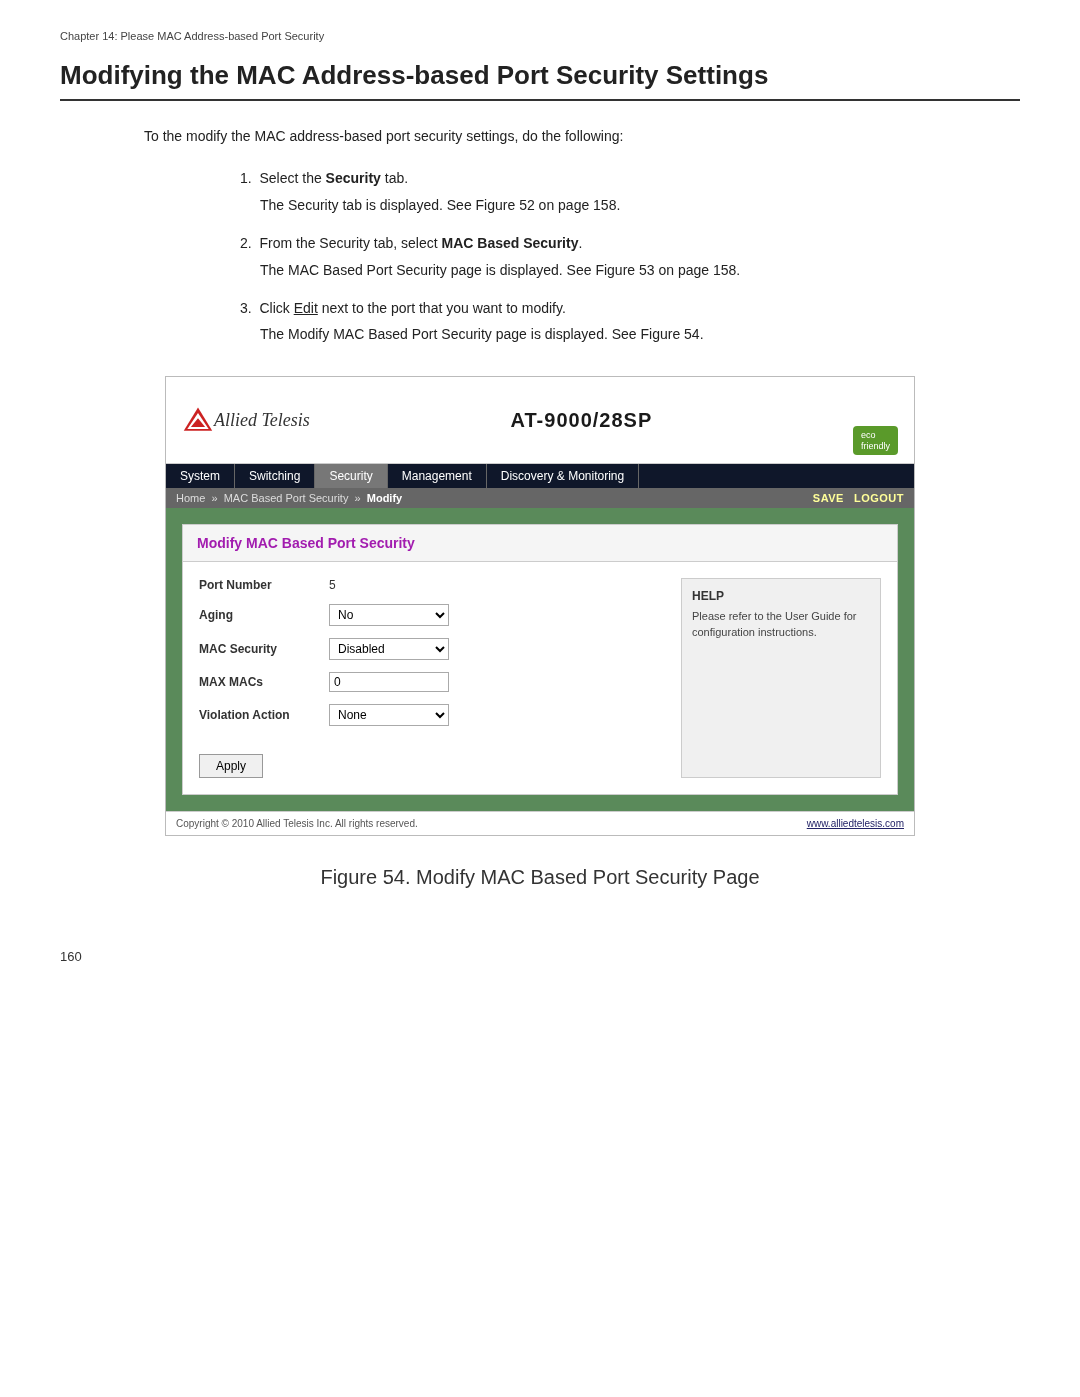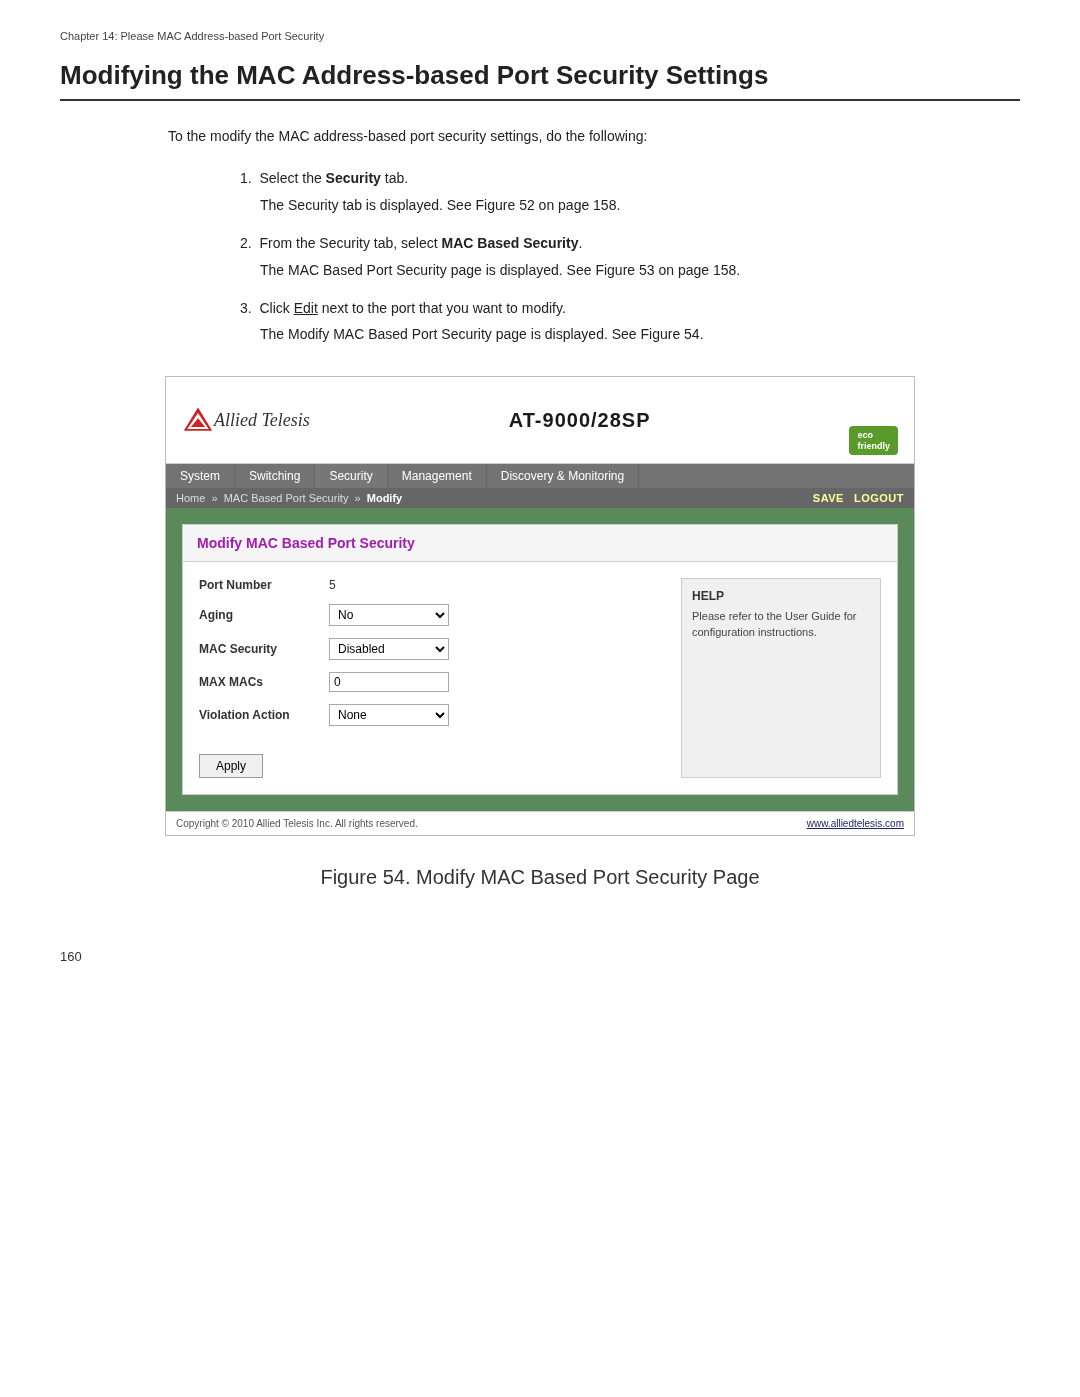--- a/index.html
+++ b/index.html
@@ -18,21 +18,21 @@
       margin-bottom: 18px;
     }
     .page-title {
       font-size: 26px;
       font-weight: bold;
       border-bottom: 2px solid #333;
       padding-bottom: 8px;
       margin-bottom: 24px;
     }
     .intro-text {
-      margin-left: 108px;
+      margin-left: 84px;
       margin-bottom: 20px;
       font-size: 14px;
       line-height: 1.6;
       max-width: 620px;
     }
     .steps-container {
       margin-left: 180px;
       max-width: 640px;
     }
     .step {
@@ -87,31 +87,31 @@
     .at-model {
       font-size: 20px;
       font-weight: bold;
       color: #1a1a1a;
       letter-spacing: 1px;
     }
     .eco-badge {
       background: #5a9a2a;
       color: #fff;
       font-size: 11px;
-      font-weight: bold;
+      font-weight: normal;
       padding: 4px 8px;
       border-radius: 4px;
       line-height: 1.2;
       margin-top: 41px;
     }
     .eco-badge span { font-size: 9px; display: block; }
 
     
     .nav-bar {
-      background: #737373;
+      background: #0f172a;
       display: flex;
       padding: 0;
     }
     .nav-item {
       padding: 5px 14px;
       font-size: 12px;
       color: #fff;
       cursor: pointer;
       border-right: 1px solid #666;
     }

